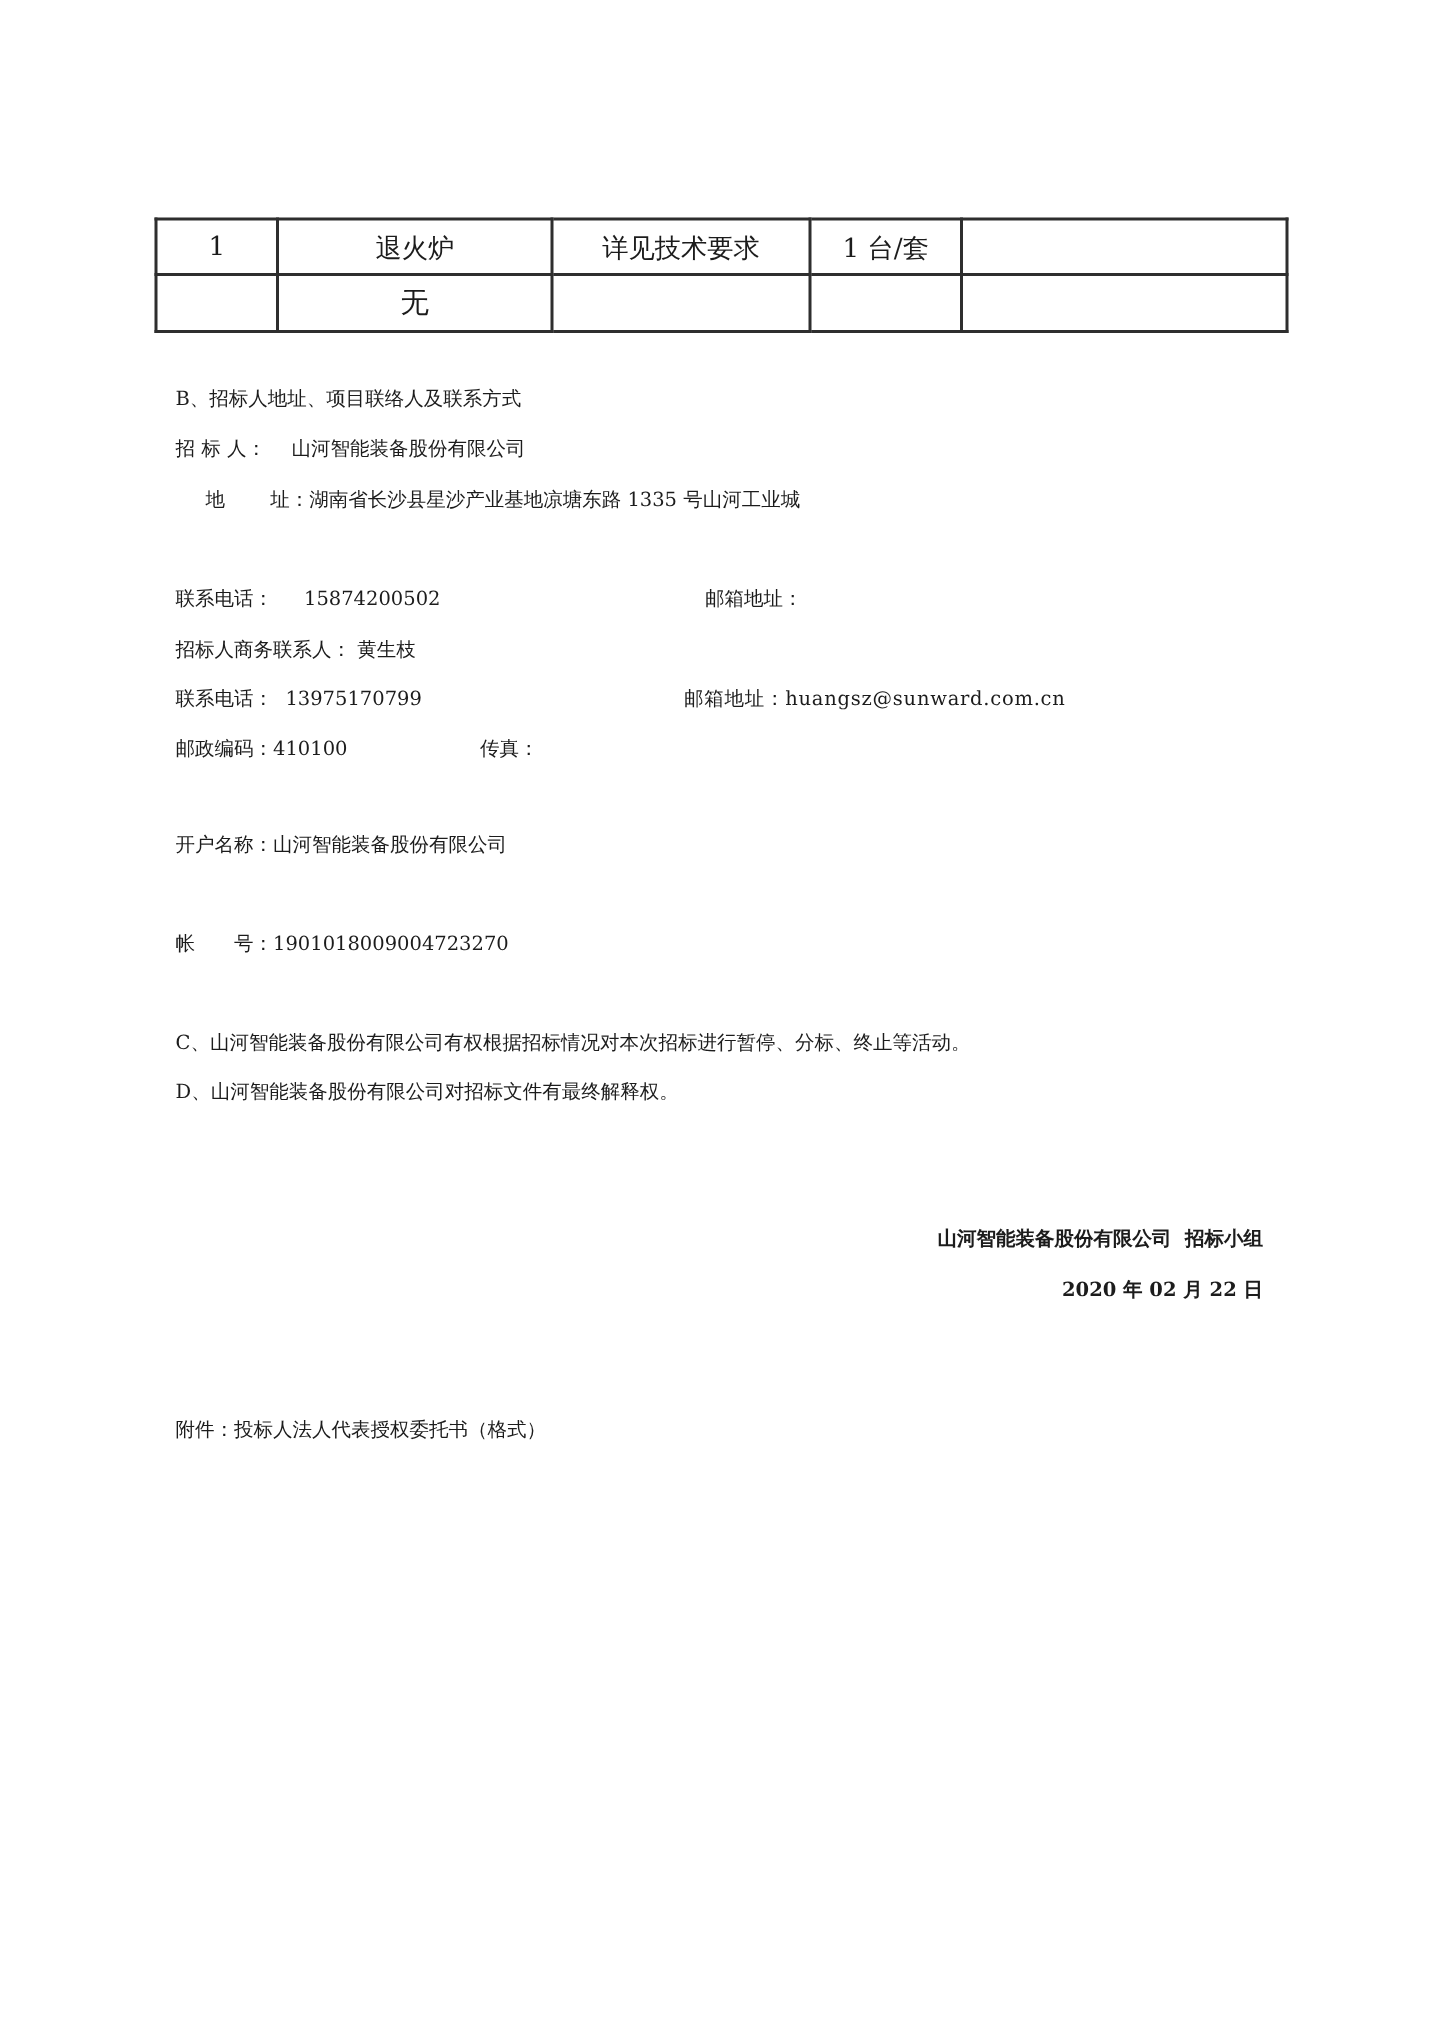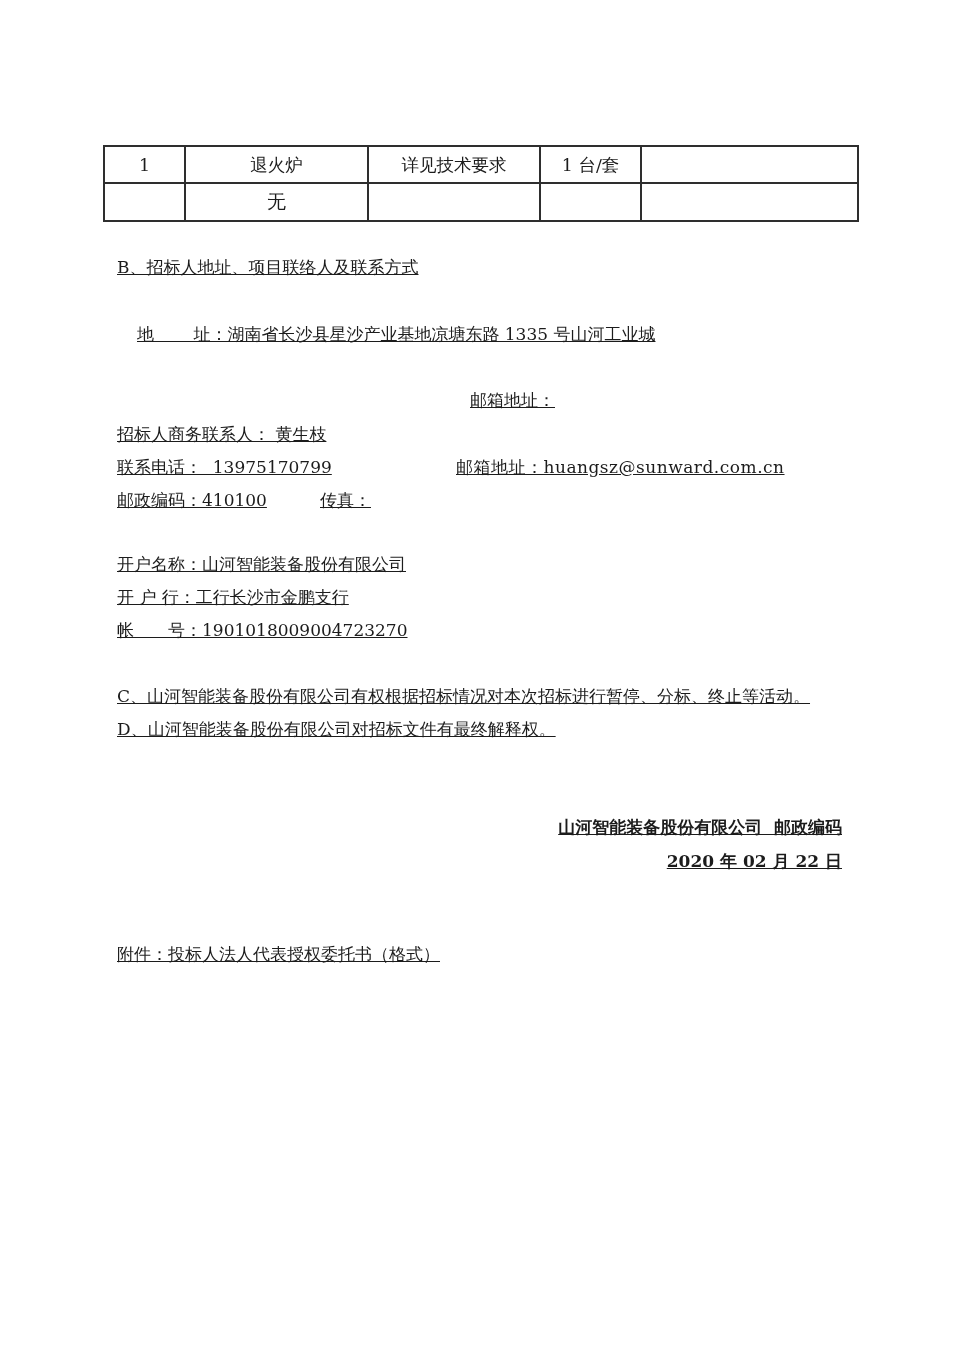--- a/index.html
+++ b/index.html
@@ -27,24 +27,23 @@
     font-size: 17.5px;
     padding: 0;
     height: 35px;
     white-space: pre;
     overflow: hidden;
   }
   table.items tr.row-none td { height: 36px; }
   table.items td.none-cell { font-size: 19px; }
   .line {
     position: absolute;
-    font-size: 17px;
+    font-size: 13px;
     line-height: 22px;
     white-space: pre;
-    text-decoration: underline;
   }
   .line.bold { font-weight: bold; }
   .line.right { text-align: right; }
   .email-text { letter-spacing: 0.5px; }
 </style>
 </head>
 <body>
 
 <div class="page">
 
@@ -69,44 +68,45 @@
         <td class="none-cell">无</td>
         <td></td>
         <td></td>
         <td></td>
       </tr>
     </tbody>
   </table>
 
   <div class="line" style="left:117px; top:256px;">B、招标人地址、项目联络人及联系方式</div>
 
+  <div class="line" style="left:117px; top:289px;">招 标 人：　 山河智能装备股份有限公司</div>
 
   <div class="line" style="left:117px; top:323px;margin-left:20px;">地　　 址：湖南省长沙县星沙产业基地凉塘东路 1335 号山河工业城</div>
 
 
+  <div class="line" style="left:117px; top:389px;">联系电话：     15874200502</div>
   <div class="line" style="left:446px; top:389px;margin-left:24px;">邮箱地址：</div>
 
   <div class="line" style="left:117px; top:423px;">招标人商务联系人： 黄生枝</div>
 
   <div class="line" style="left:117px; top:456px;">联系电话：  13975170799</div>
   <div class="line email-text" style="left:456px; top:456px;">邮箱地址：huangsz@sunward.com.cn</div>
 
   <div class="line" style="left:117px; top:489px;">邮政编码：410100</div>
   <div class="line" style="left:320px; top:489px;text-align:right;">传真：</div>
 
   <div class="line" style="left:117px; top:553px;">开户名称：山河智能装备股份有限公司</div>
 
-  <div class="line" style="left:117px; top:586px;">开 户 行：工行长沙市金鹏支行</div>
 
   <div class="line" style="left:117px; top:619px;text-align:right;">帐　　号：1901018009004723270</div>
 
 
   <div class="line" style="left:117px; top:685px;">C、山河智能装备股份有限公司有权根据招标情况对本次招标进行暂停、分标、终止等活动。</div>
 
   <div class="line" style="left:117px; top:718px;">D、山河智能装备股份有限公司对招标文件有最终解释权。</div>
 
-  <div class="line bold right" style="right:118px; top:816px;">山河智能装备股份有限公司  邮政编码</div>
+  <div class="line bold right" style="right:118px; top:816px;">山河智能装备股份有限公司  招标小组</div>
 
   <div class="line bold right" style="right:118px; top:850px;">2020 年 02 月 22 日</div>
 
   <div class="line" style="left:117px; top:943px;">附件：投标人法人代表授权委托书（格式）</div>
 
 </div>
 
 </body></html>

